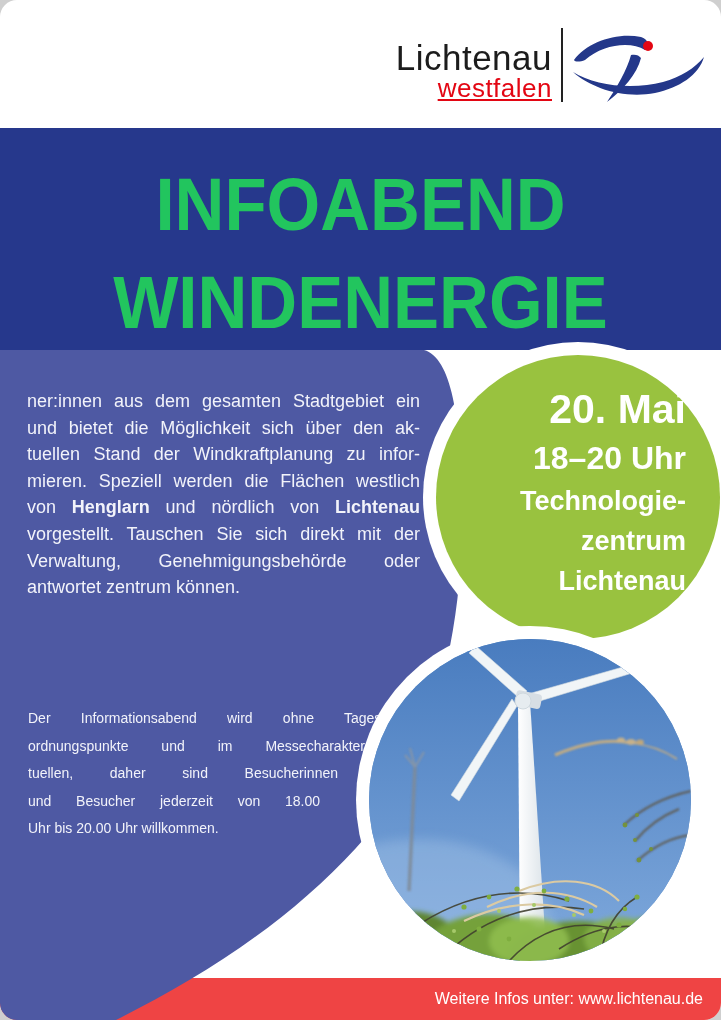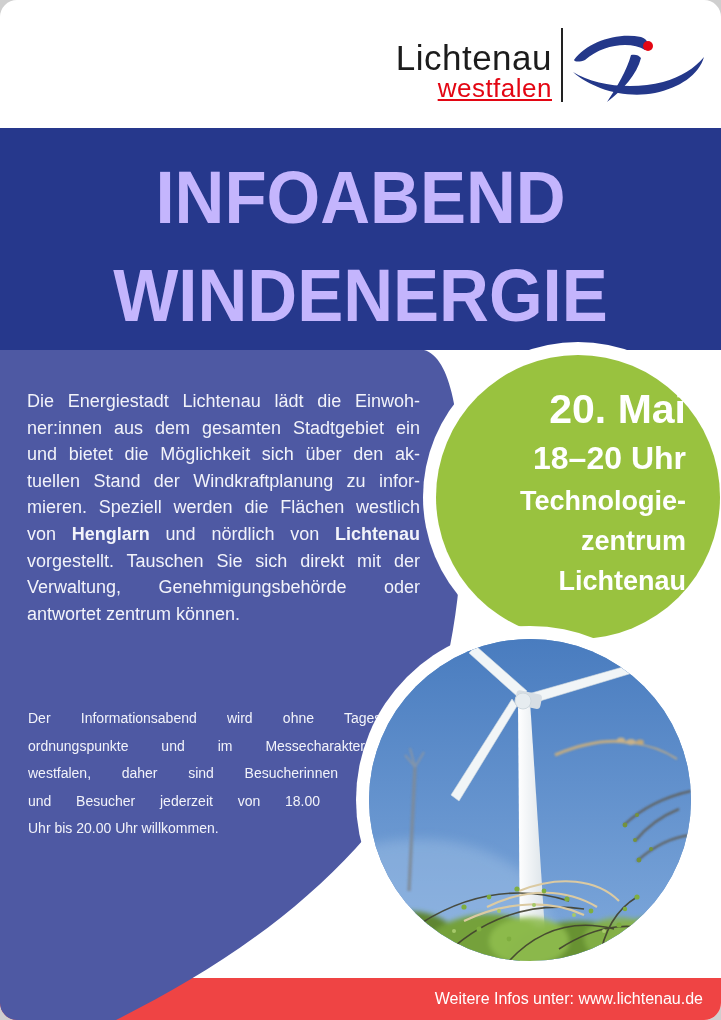--- a/index.html
+++ b/index.html
@@ -18,22 +18,22 @@
     position:absolute;top:73px;right:169px;
     font-size:26px;letter-spacing:.5px;color:#e30613;text-decoration:underline;
   }
   .logo-divider{
     position:absolute;left:561px;top:28px;width:2px;height:74px;background:#222;
   }
   .logo-mark{position:absolute;left:571px;top:28px;}
   
   .title-band{
     position:absolute;left:0;top:128px;width:721px;height:222px;
-    background:#26388c;z-index:1;color:#c4b5fd;text-align:center;
-    padding-top:20px;box-sizing:border-box;
+    background:#26388c;z-index:1;color:#22c55e;text-align:center;
+    padding-top:27px;box-sizing:border-box;
   }
   .title-line{
     font-size:75px;font-weight:700;line-height:98px;white-space:nowrap;
     transform:scaleX(.92);transform-origin:center;
   }
   
   .blob{position:absolute;left:0;top:350px;z-index:2;}
   
   .bottom-bar{
     position:absolute;left:0;top:978px;width:721px;height:42px;
@@ -86,37 +86,36 @@
 
   <div class="bottom-bar">
     <span>Weitere Infos unter: www.lichtenau.de</span>
   </div>
 
   <svg class="blob" width="721" height="670" viewBox="0 0 721 670">
     <path fill="#4e59a3" d="M0 0 H424 C452 8 462 70 462 170 C462 292 430 418 356 498 C290 570 205 626 116 670 L0 670 Z"></path>
   </svg>
 
   <div class="body-copy p1">
-    <div class="bline">Die Energiestadt Lichtenau lädt die Einwoh-</div>
     <div class="bline">ner:innen aus dem gesamten Stadtgebiet ein</div>
     <div class="bline">und bietet die Möglichkeit sich über den ak-</div>
     <div class="bline">tuellen Stand der Windkraftplanung zu infor-</div>
     <div class="bline">mieren. Speziell werden die Flächen westlich</div>
     <div class="bline">
       <span>von </span><span class="b">Henglarn</span><span> und nördlich von </span><span class="b">Lichtenau</span>
     </div>
     <div class="bline">vorgestellt. Tauschen Sie sich direkt mit der</div>
     <div class="bline">Verwaltung, Genehmigungsbehörde oder</div>
     <div class="bline last">antwortet zentrum können.</div>
   </div>
 
   <div class="p2">
     <div class="bline" style="width:358px">Der Informationsabend wird ohne Tages-</div>
     <div class="bline" style="width:337px">ordnungspunkte und im Messecharakter</div>
-    <div class="bline" style="width:310px">westfalen, daher sind Besucherinnen</div>
+    <div class="bline" style="width:310px">tuellen, daher sind Besucherinnen</div>
     <div class="bline" style="width:292px">und Besucher jederzeit von 18.00</div>
     <div class="bline last" style="width:277px">Uhr bis 20.00 Uhr willkommen.</div>
   </div>
 
   <div class="event-circle">
     <div class="ev-date">20. Mai</div>
     <div class="ev-time">18–20 Uhr</div>
     <div class="ev-venue">Technologie-</div>
     <div class="ev-venue">zentrum</div>
     <div class="ev-venue">Lichtenau</div>

